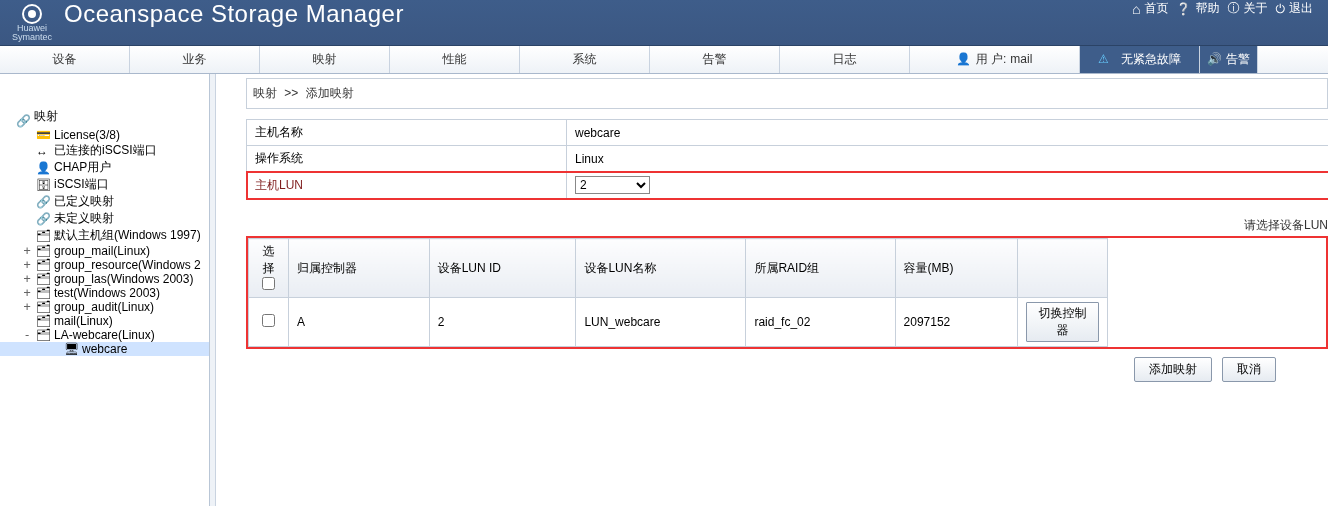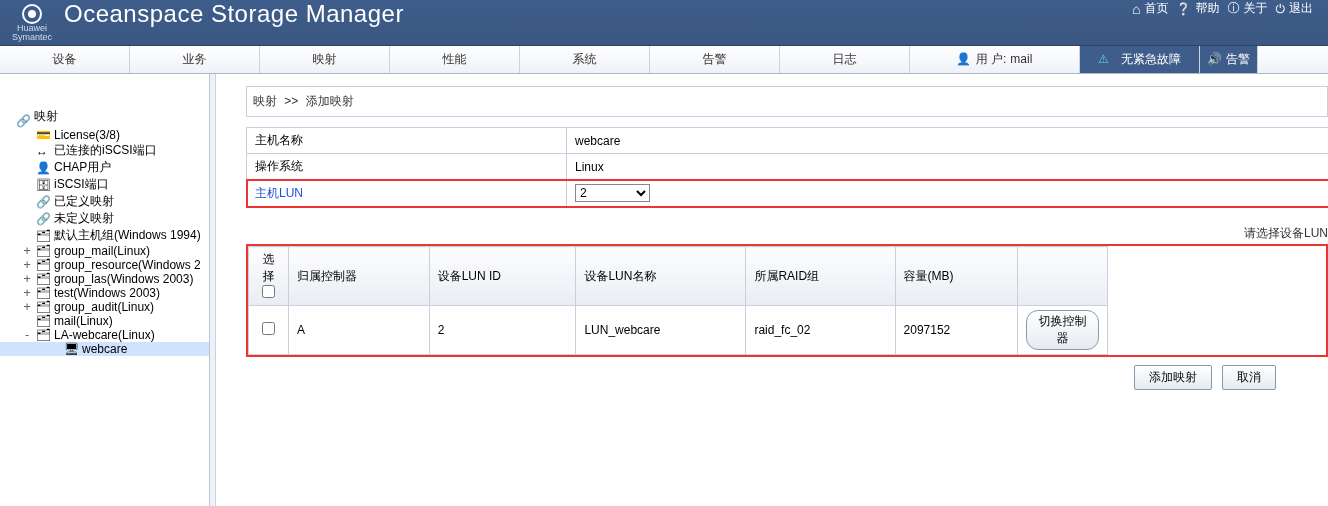--- a/index.html
+++ b/index.html
@@ -16,36 +16,36 @@
 .menubar .user-tab{flex:0 0 170px;display:flex;align-items:center;justify-content:center;gap:4px}
 .menubar .alert-tab{flex:0 0 120px;background:#3e5d8a;color:#fff;display:flex;align-items:flex-end;justify-content:center;gap:12px}
 .menubar .small-tab{flex:0 0 58px;background:#3e5d8a;color:#fff;display:flex;align-items:center;justify-content:center;gap:4px}
 .body-wrap{display:flex;height:calc(506px - 46px - 28px)}
 .sidebar{width:210px;border-right:1px solid #b9c6d6;background:#fff;padding-top:30px;overflow:hidden}
 .tree{list-style:none}
 .tree li{line-height:24px;white-space:nowrap;text-overflow:ellipsis}
 .tree .row{display:flex;align-items:center;gap:4px;padding-left:6px;cursor:pointer}
 .tree .row.selected{background:#cfe3ff}
 .exp{width:10px;text-align:center;color:#666;font-family:monospace;cursor:pointer;display:inline-block}
-.content{flex:1;padding:8px 0 0 30px;overflow:hidden}
+.content{flex:1;padding:0 0 0 30px;overflow:hidden}
 .crumb-area{border:1px solid #c7d0db;margin:4px 0 10px 0;padding:6px 6px}
 .crumb-area span{color:#333}
 .host-tbl{border-collapse:collapse;width:1212px}
 .host-tbl td{border:1px solid #c7d0db;padding:4px 8px;height:24px}
 .host-tbl .label{width:320px;background:#fff}
 .lun-row td{color:#c33}
 .lun-row{outline:2px solid #e33;outline-offset:-1px}
 .lun-select{width:75px;border:1px solid #888;height:18px;background:#fff}
 .section-title{text-align:right;margin-top:18px;color:#333}
 .lun-tbl-wrap{border:2px solid #e33;margin-top:2px}
 .lun-tbl{width:860px;border-collapse:collapse}
 .lun-tbl th{background:linear-gradient(#fdfdfe,#e9edf3);border:1px solid #c7d0db;text-align:left;padding:4px 8px;font-weight:normal;height:24px}
 .lun-tbl td{border:1px solid #c7d0db;padding:4px 8px;height:26px}
 .lun-tbl .chk{width:40px;text-align:center}
-.btn-small{border:1px solid #8a98ab;background:linear-gradient(#fff,#e6ebf1);padding:2px 8px;cursor:pointer;border-radius:12px}
+.btn-small{border:1px solid #8a98ab;background:linear-gradient(#fff,#e6ebf1);padding:2px 8px;cursor:pointer;border-radius:1px}
 .action-row{display:flex;justify-content:flex-end;gap:10px;margin-top:8px;width:1030px}
 .action-row .btn{border:1px solid #8a98ab;background:linear-gradient(#fff,#e6ebf1);padding:3px 14px;cursor:pointer;border-radius:2px}
 .ico-home::before{content:"⌂";font-size:14px}
 .ico-help::before{content:"❔";font-size:12px}
 .ico-about::before{content:"ⓘ";font-size:12px}
 .ico-exit::before{content:"⏻";font-size:12px}
 .ico-user::before{content:"👤";font-size:12px}
 .ico-alert::before{content:"⚠";font-size:12px;color:#6cf}
 .ico-sound::before{content:"🔊";font-size:12px}
 .tree-ic{width:14px;height:14px;display:inline-block}
@@ -143,21 +143,21 @@
           <span>已定义映射</span>
         </div>
         <div class="row" style="padding-left:22px">
           <span class="exp"></span>
           <span class="tree-ic">🔗</span>
           <span>未定义映射</span>
         </div>
         <div class="row" style="padding-left:22px">
           <span class="exp"></span>
           <span class="tree-ic">🗂</span>
-          <span>默认主机组(Windows 1994)</span>
+          <span>默认主机组(Windows 1997)</span>
         </div>
         <div class="row" style="padding-left:22px">
           <span class="exp">+</span>
           <span class="tree-ic">🗂</span>
           <span>group_mail(Linux)</span>
         </div>
         <div class="row" style="padding-left:22px">
           <span class="exp">+</span>
           <span class="tree-ic">🗂</span>
           <span>group_resource(Windows 2</span>
@@ -207,21 +207,21 @@
       <tbody>
           <tr>
         <td class="label">主机名称</td>
         <td>webcare</td>
       </tr>
       <tr>
         <td class="label">操作系统</td>
         <td>Linux</td>
       </tr>
       <tr class="lun-row">
-        <td class="label" style="color:#1d4ed8">主机LUN</td>
+        <td class="label" style="color:#7f1d1d">主机LUN</td>
         <td>
           <select class="lun-select">
             <option>2</option>
           </select>
         </td>
       </tr>
     </tbody>
       </table>
 
     <div class="section-title">请选择设备LUN</div>

